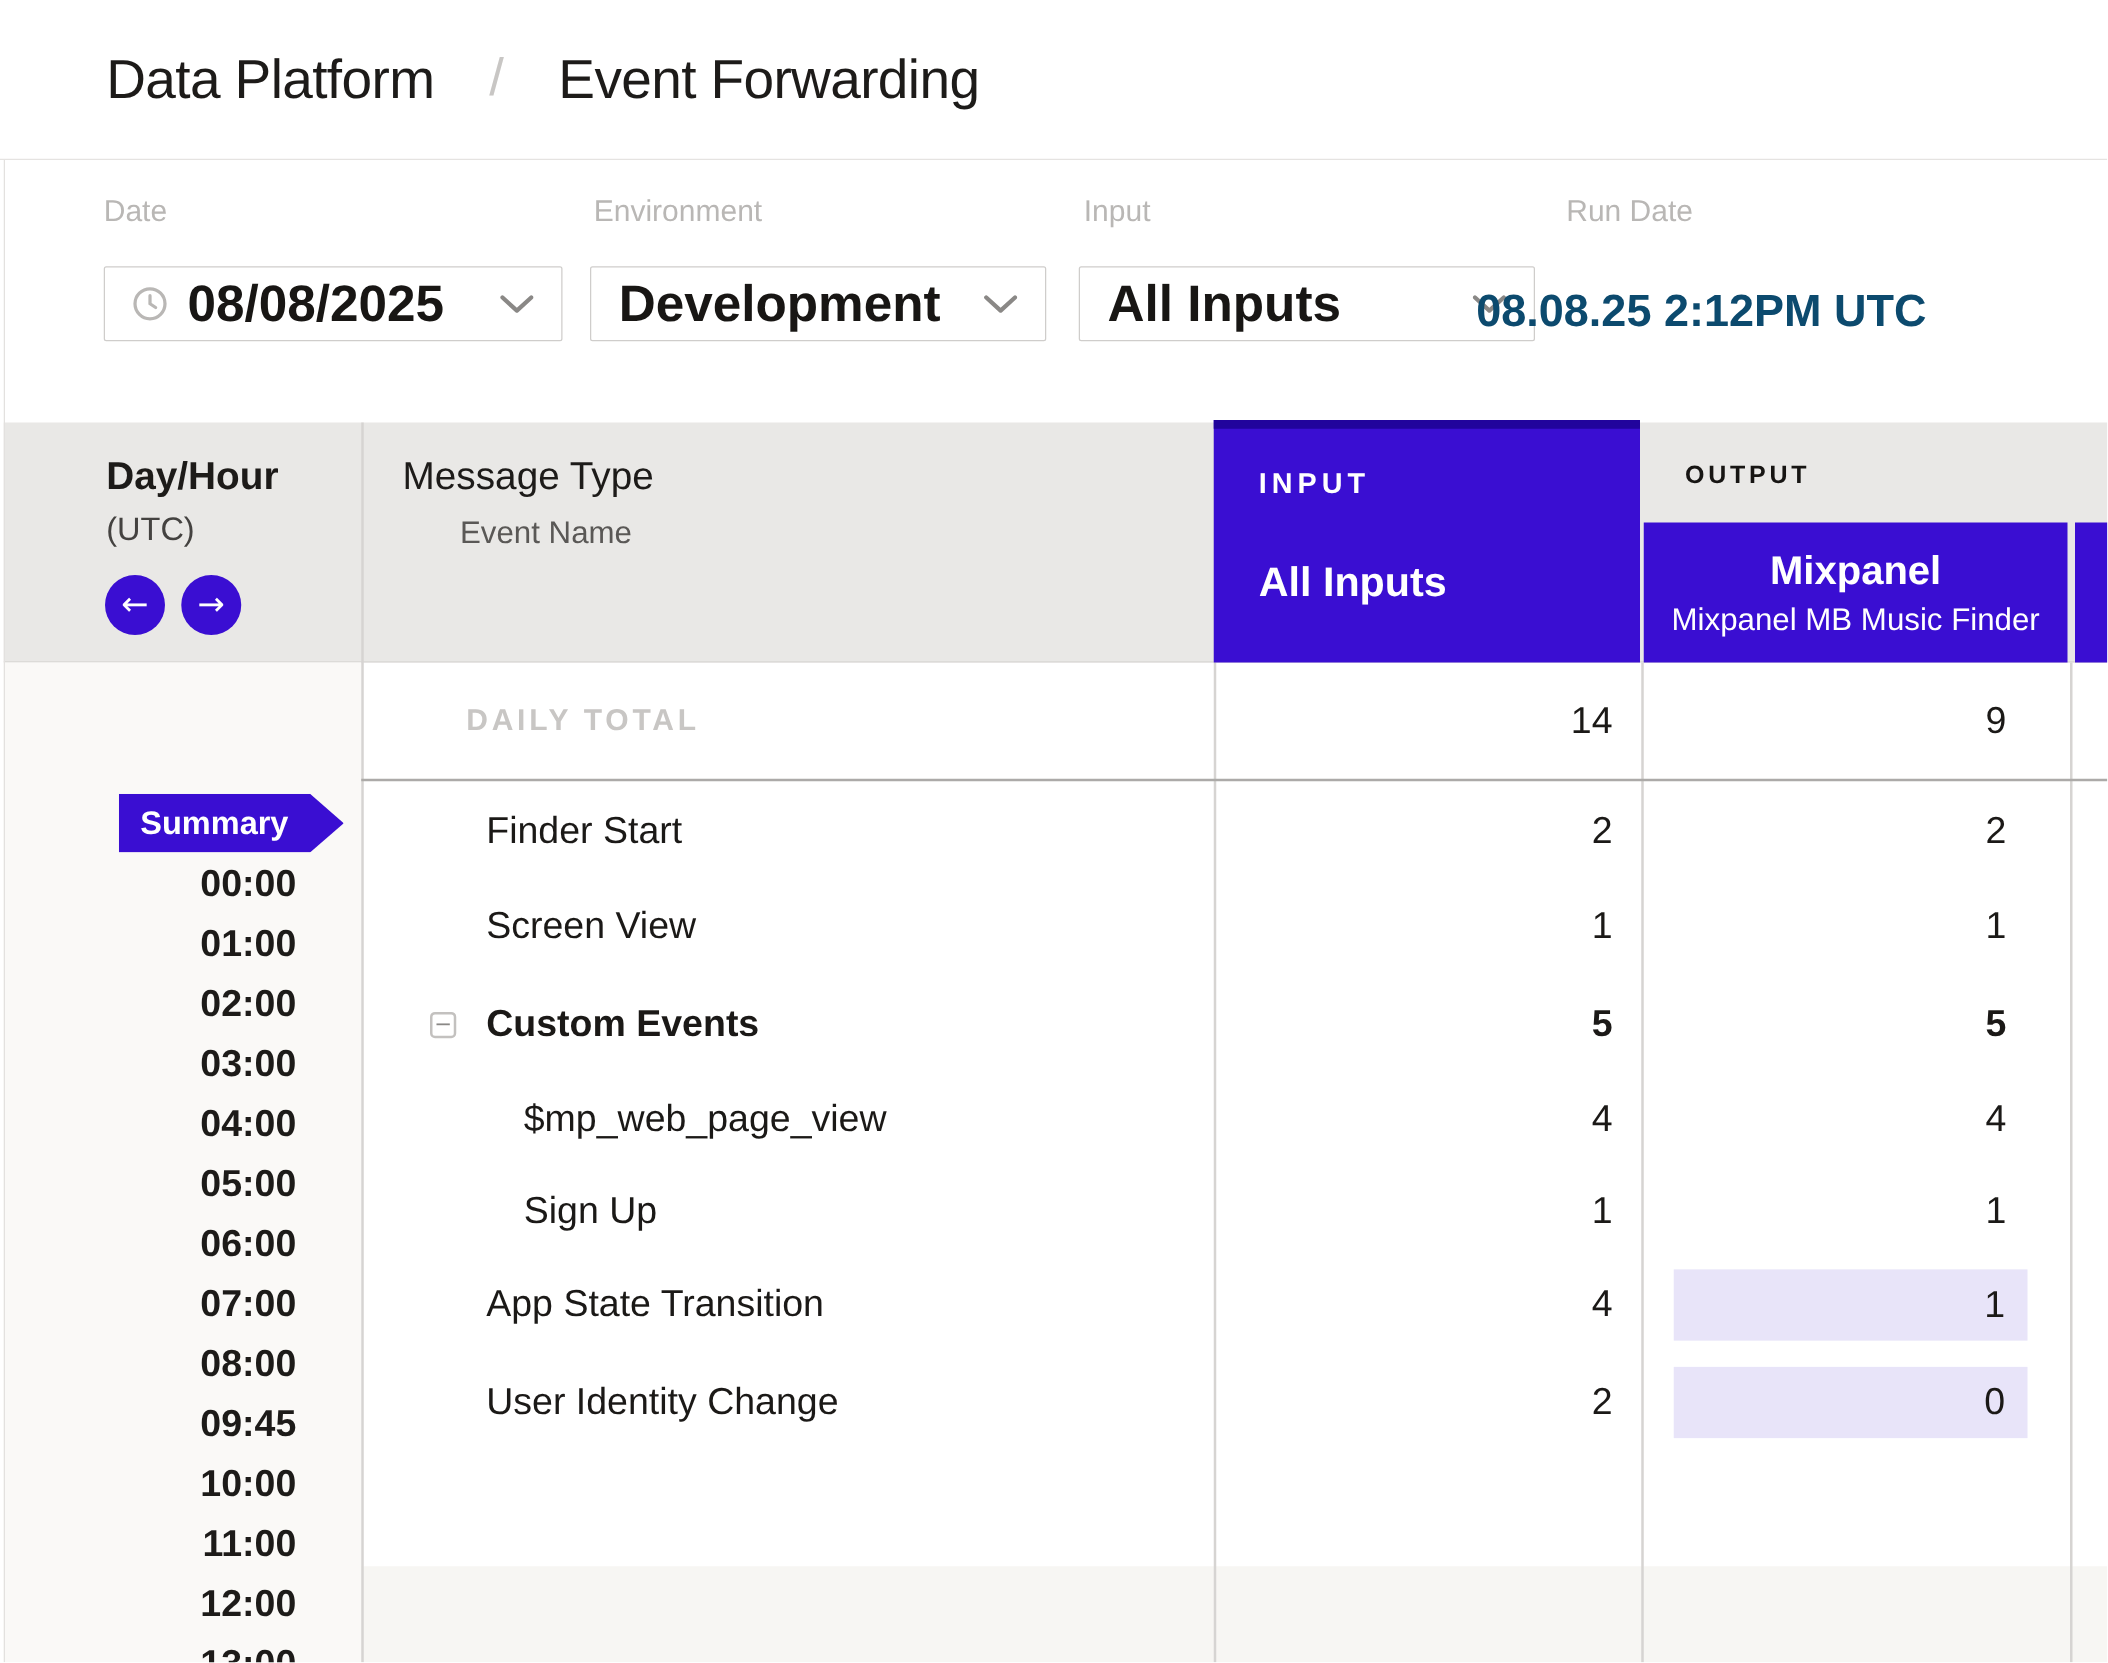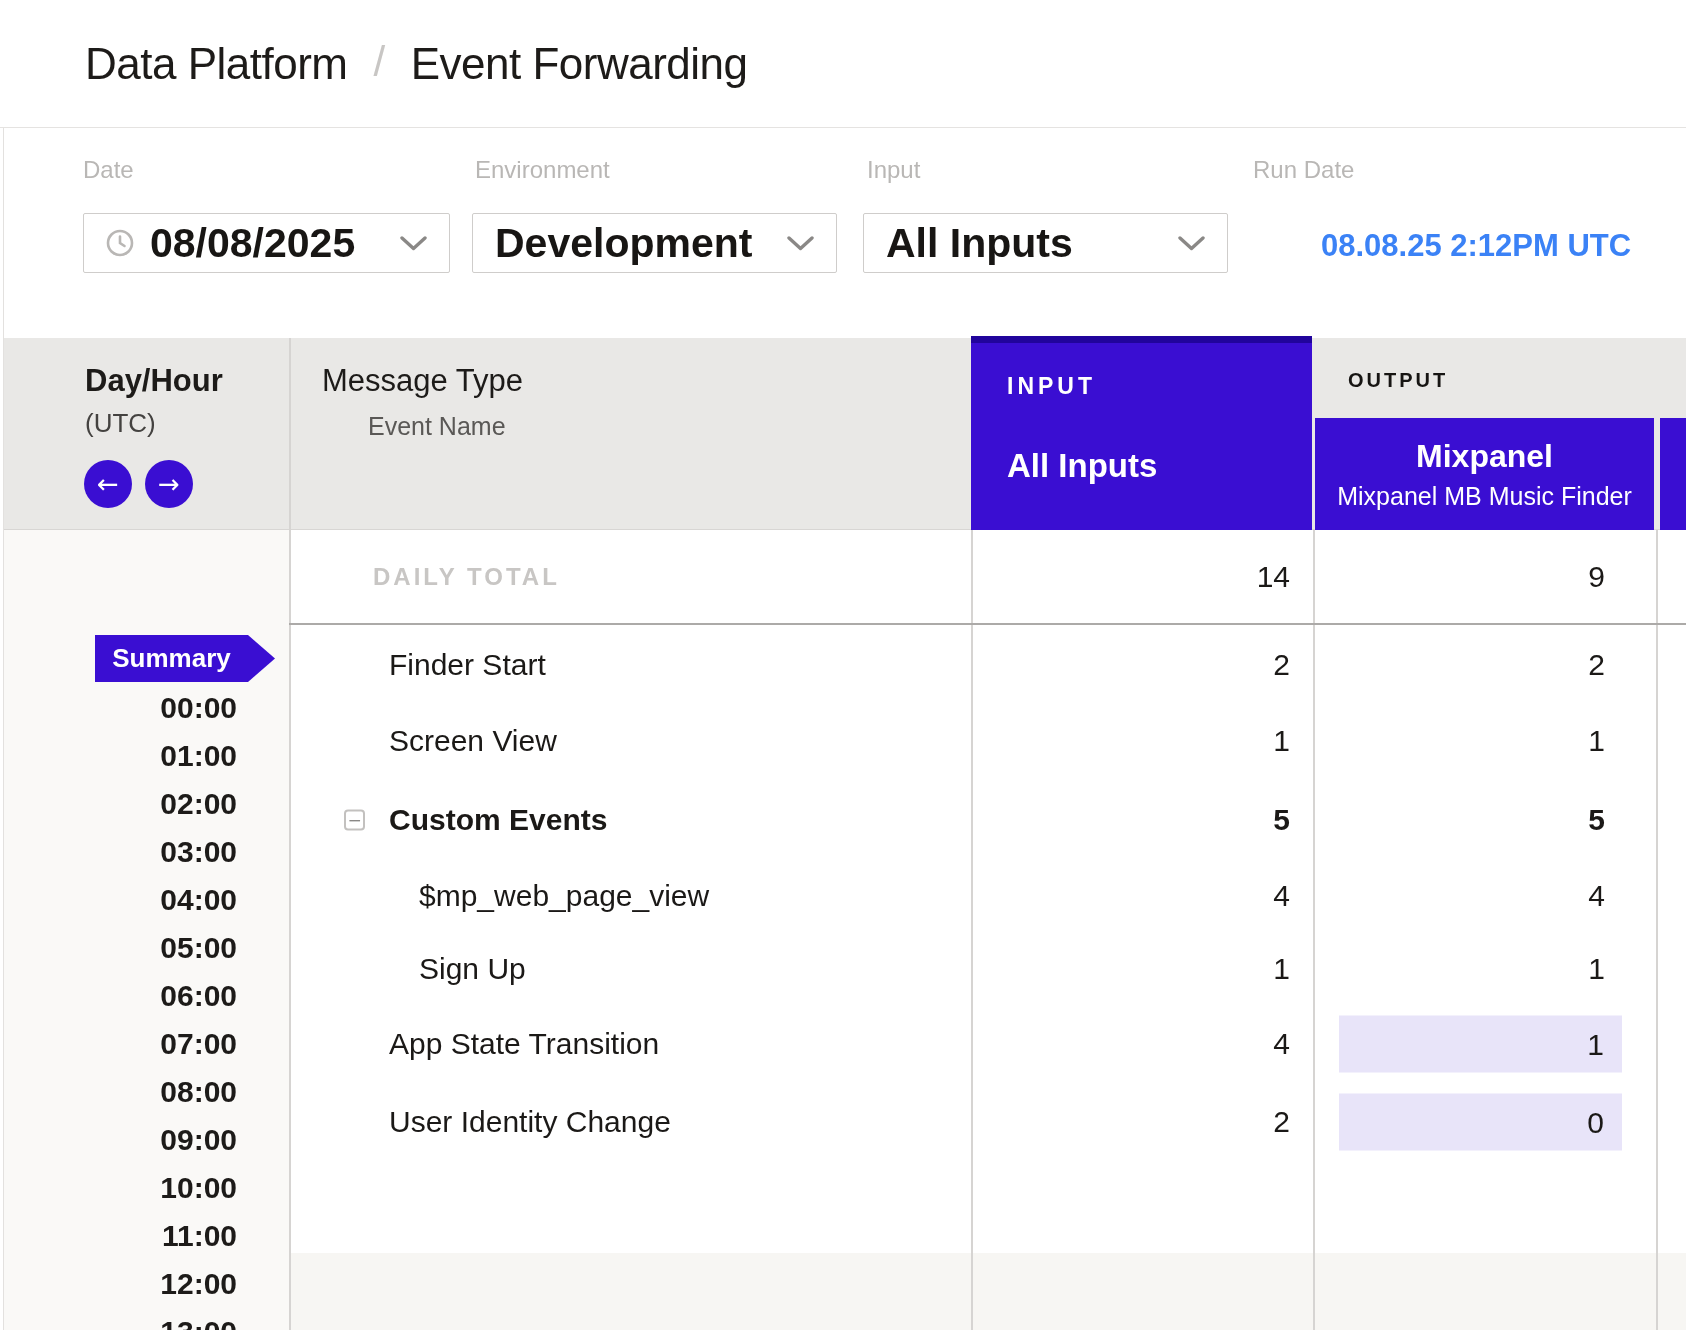--- a/index.html
+++ b/index.html
@@ -3,35 +3,35 @@
 <meta charset="utf-8">
 <style>
   * { margin:0; padding:0; box-sizing:border-box; }
   html,body { background:#fff; }
   body { font-family:"Liberation Sans", sans-serif; color:#1d1b19; }
   .page { position:relative; width:1686px; height:1330px; background:#fff; overflow:hidden; }
 
   
   .top-header { position:absolute; left:0; top:0; width:1686px; height:128px;
     background:#fff; border-bottom:1px solid #e5e3e1; display:flex; align-items:center; }
-  .breadcrumb { display:flex; align-items:center; gap:26px; padding-left:85px; font-size:44px; font-weight:500; letter-spacing:-0.5px; }
+  .breadcrumb { display:flex; align-items:center; gap:44px; padding-left:85px; font-size:44px; font-weight:500; letter-spacing:-0.5px; }
   .crumb { color:#1d1b19; }
   .crumb-sep { color:#c8c6c4; font-weight:300; font-size:42px; transform:translateY(-2px); }
 
   
   .left-gutter { position:absolute; left:3px; top:128px; width:1px; height:1202px; background:#e3e1df; z-index:6; }
 
   
   .f-label { position:absolute; font-size:24px; color:#b9b7b5; z-index:2; }
   .f-box { position:absolute; top:213px; height:60px; border:1px solid #cfcdcb; border-radius:2px;
     background:#fff; display:flex; align-items:center; padding:0 22px; z-index:2; cursor:pointer; }
   .f-value { font-size:41px; font-weight:700; color:#181614; white-space:nowrap; }
   .chevron { margin-left:auto; flex:0 0 auto; }
   .clock { margin-right:16px; flex:0 0 auto; }
-  .run-date-value { position:absolute; left:1321px; top:228px; font-size:31px; font-weight:700; color:#3b82f6; z-index:2; }
+  .run-date-value { position:absolute; left:1181px; top:228px; font-size:36px; font-weight:700; color:#0c4a6e; z-index:2; }
 
   
   .head-band { position:absolute; left:3px; top:338px; width:1683px; height:192px;
     background:#e9e8e6; border-bottom:1px solid #d8d6d4; z-index:1; }
   .rail-bg { position:absolute; left:3px; top:530px; width:286px; height:800px; background:#faf9f7; z-index:1; }
   .bottom-band { position:absolute; left:289px; top:1253px; width:1397px; height:77px; background:#f7f6f3; z-index:2; }
 
   .vline { position:absolute; width:2px; background:#d6d4d2; z-index:3; }
   #line-rail   { left:289px;  top:338px; height:992px; }
   #line-inputL { left:971px;  top:338px; height:992px; }
@@ -202,21 +202,21 @@
   <div class="hours" id="hours">
       <div class="hour">00:00</div>
       <div class="hour">01:00</div>
       <div class="hour">02:00</div>
       <div class="hour">03:00</div>
       <div class="hour">04:00</div>
       <div class="hour">05:00</div>
       <div class="hour">06:00</div>
       <div class="hour">07:00</div>
       <div class="hour">08:00</div>
-      <div class="hour">09:00</div>
+      <div class="hour">09:45</div>
       <div class="hour">10:00</div>
       <div class="hour">11:00</div>
       <div class="hour">12:00</div>
       <div class="hour">13:00</div>
     </div>
 
   <div class="daily-row">
     <div class="daily-label">DAILY TOTAL</div>
     <div class="cell cell-input">14</div>
     <div class="cell cell-output">9</div>

